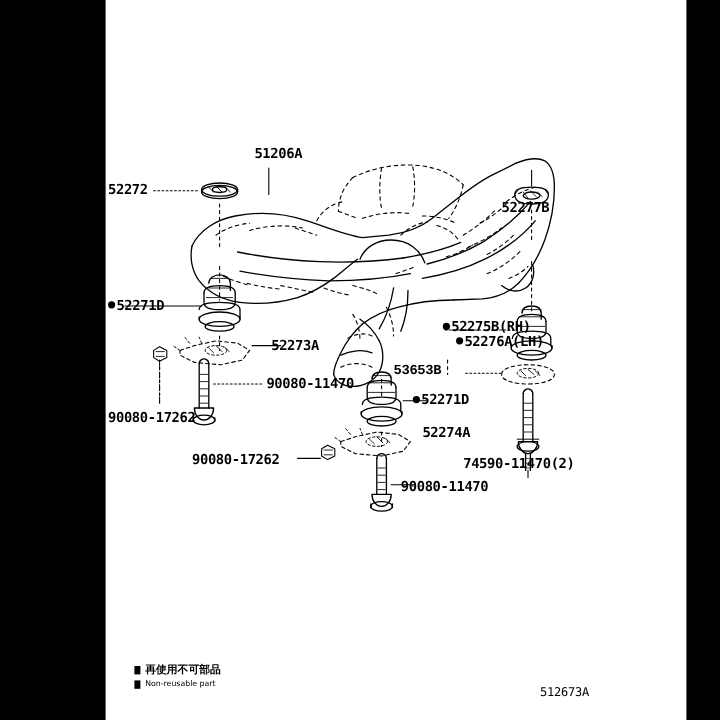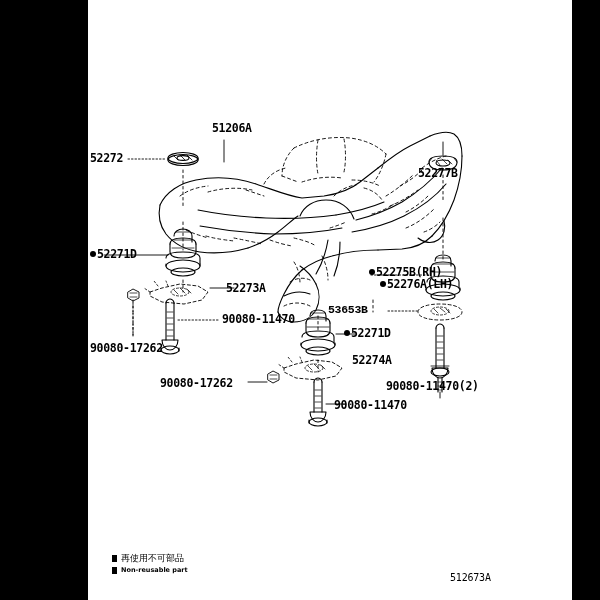--- a/index.html
+++ b/index.html
@@ -66,27 +66,27 @@
   }
   .legend-mark {
     width: 5px;
     height: 7px;
     background: #000;
     flex: 0 0 auto;
   }
   .legend-jp {
     font-family: "DejaVu Sans", sans-serif;
     font-size: 9px;
-    font-weight: normal;
+    font-weight: bold;
     color: #000;
     white-space: nowrap;
   }
   .legend-jp.tiny {
     font-size: 6.5px;
-    font-weight: bold;
+    font-weight: normal;
   }
   .diagcode {
     position: absolute;
     left: 450px;
     top: 572px;
     font-family: "DejaVu Sans Mono", "Liberation Mono", monospace;
     font-size: 10px;
     color: #000;
     letter-spacing: -0.2px;
   }
@@ -387,21 +387,21 @@
 
     <div class="lbl" style="left:264px; top:354px;text-align:right;">
       <span>52274A</span>
     </div>
 
     <div class="lbl" style="left:72px; top:377px;">
       <span>90080-17262</span>
     </div>
 
     <div class="lbl" style="left:298px; top:380px;">
-      <span>90080-11470(2)</span>
+      <span>74590-11470(2)</span>
     </div>
 
     <div class="lbl" style="left:246px; top:399px;">
       <span>90080-11470</span>
     </div>
 
   </div>
 
   <div class="legend">
     <div class="legend-row">

